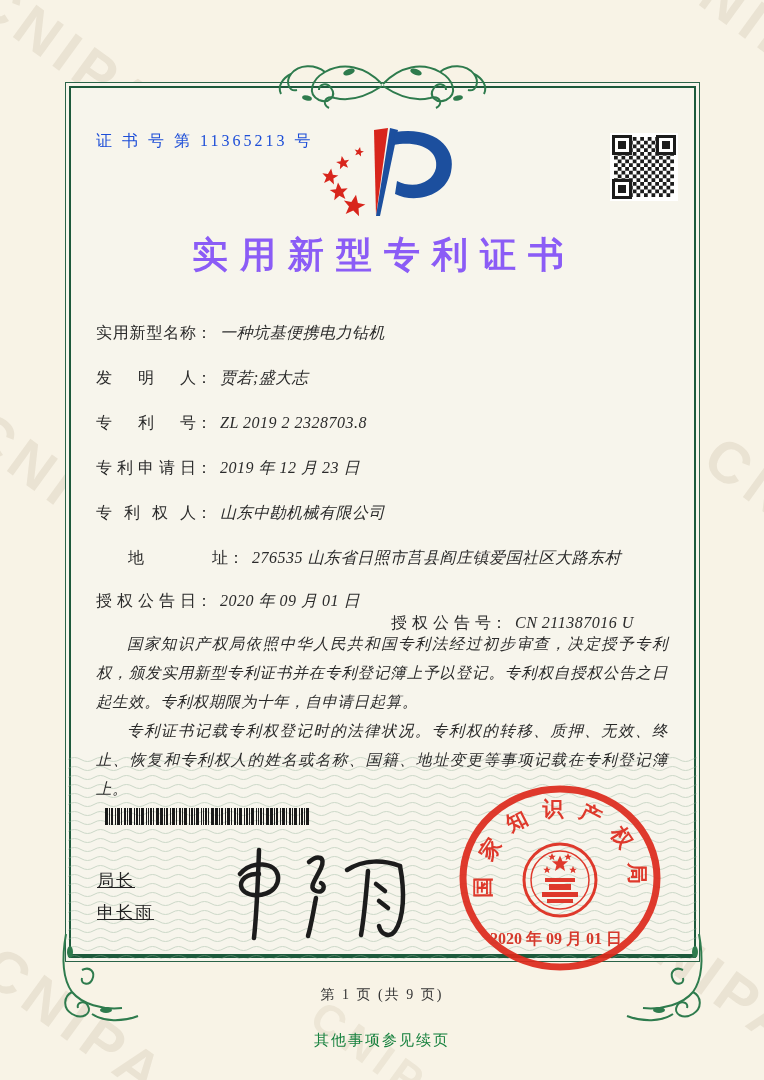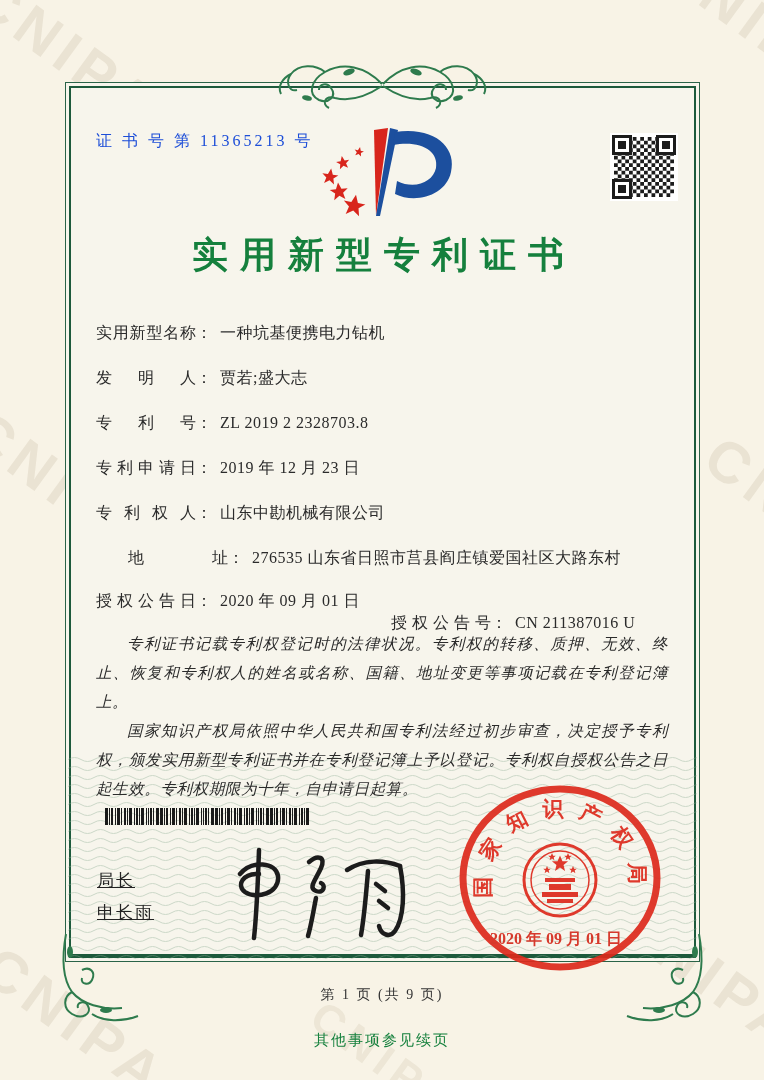--- a/index.html
+++ b/index.html
@@ -37,26 +37,26 @@
   }
   .qr-inner{
     position:absolute;left:4px;top:4px;width:60px;height:60px;
     background:repeating-conic-gradient(#1c1c1c 0 25%,#ffffff 0 50%) 0 0/7.5px 7.5px;
   }
   .finder{position:absolute;width:14px;height:14px;border:3px solid #1c1c1c;background:#fff;box-sizing:content-box;}
   .finder::after{content:"";position:absolute;left:3px;top:3px;width:8px;height:8px;background:#1c1c1c;}
   .f-tl{left:2px;top:2px;} .f-tr{right:2px;top:2px;} .f-bl{left:2px;bottom:2px;}
   .title{
     position:absolute;left:0;right:8px;top:231px;text-align:center;
-    font-size:36px;font-weight:600;letter-spacing:12px;text-indent:12px;color:#15803d;
+    font-size:36px;font-weight:600;letter-spacing:12px;text-indent:12px;color:#8b5cf6;
   }
   .field-row{position:absolute;left:96px;font-size:16px;white-space:nowrap;color:#2b2b2b;}
   .flabel{display:inline-block;width:100px;text-align:justify;text-align-last:justify;vertical-align:bottom;font-family:Liberation Serif, serif;}
   .fcolon{display:inline-block;margin-right:8px;}
-  .fvalue{letter-spacing:0.5px;}
+  .fvalue{letter-spacing:0.5px;font-style:italic;}
   .grant2{position:absolute;left:295px;top:0;margin-top:22px;}
   .paras{
     position:absolute;left:96px;top:629px;width:572px;
     font-size:15.5px;line-height:29px;font-style:italic;letter-spacing:0.6px;color:#2b2b2b;
     text-align:justify;
   }
   .paras p{margin:0;text-indent:2em;}
   .barcode{position:absolute;left:105px;top:808px;width:206px;height:17px;}
   .signer{position:absolute;left:97px;font-size:17px;letter-spacing:2px;color:#222;text-decoration:underline;}
   .sig{position:absolute;left:212px;top:838px;width:215px;height:110px;}
@@ -191,22 +191,22 @@
   <div class="field-row" style="top:591px;">
     <span>
       <span class="flabel">授权公告日</span><span class="fcolon">：</span><span class="fvalue">2020 年 09 月 01 日</span>
     </span>
     <span class="grant2">
       <span class="flabel">授权公告号</span><span class="fcolon">：</span><span class="fvalue">CN 211387016 U</span>
     </span>
   </div>
 
   <div class="paras">
+    <p>国家知识产权局依照中华人民共和国专利法经过初步审查，决定授予专利权，颁发实用新型专利证书并在专利登记簿上予以登记。专利权自授权公告之日起生效。专利权期限为十年，自申请日起算。</p>
     <p>专利证书记载专利权登记时的法律状况。专利权的转移、质押、无效、终止、恢复和专利权人的姓名或名称、国籍、地址变更等事项记载在专利登记簿上。</p>
-    <p>国家知识产权局依照中华人民共和国专利法经过初步审查，决定授予专利权，颁发实用新型专利证书并在专利登记簿上予以登记。专利权自授权公告之日起生效。专利权期限为十年，自申请日起算。</p>
   </div>
 
   <svg class="barcode" viewBox="0 0 206 17" preserveAspectRatio="none">
     <line x1="0" y1="8.5" x2="206" y2="8.5" stroke="#1a1a1a" stroke-width="17" stroke-dasharray="3 1 1 1 2 2 1 1 3 1 1 2 2 1 1 1 3 2 1 1 2 1 1 1 3 2 1 1 1 1 2 1 1 2 3 1"></line>
   </svg>
 
   <div class="signer" style="top:869px;">局长</div>
   <div class="signer" style="top:901px;">申长雨</div>
 
   <svg class="sig" viewBox="0 0 215 110">

